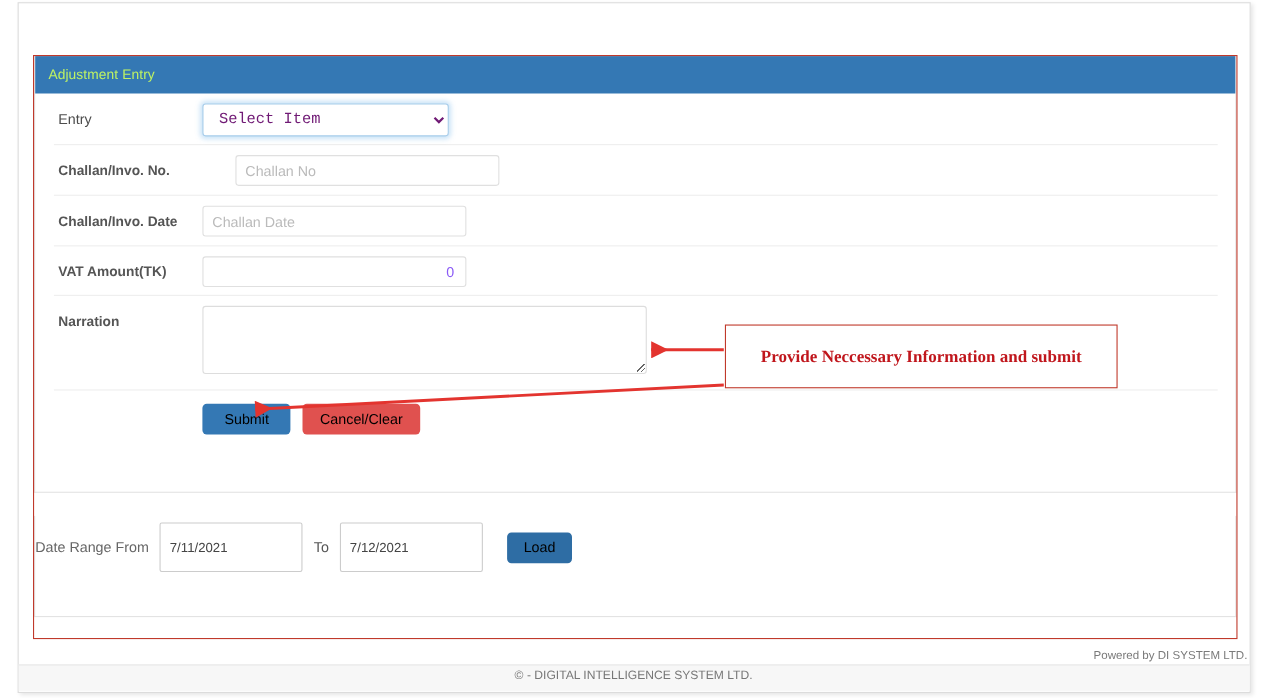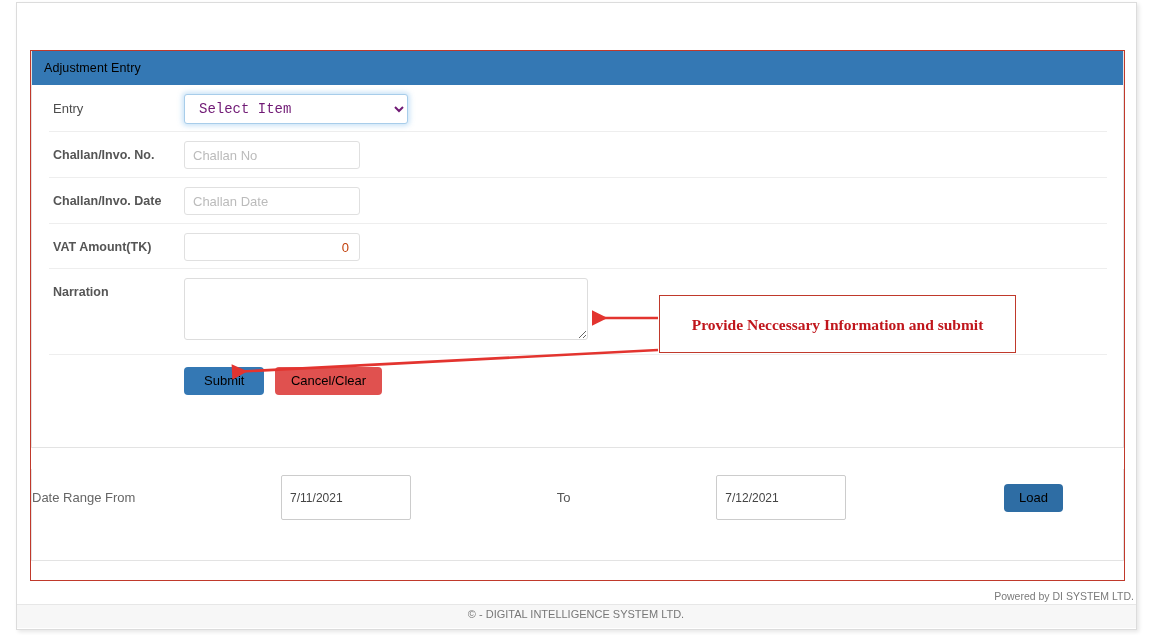--- a/index.html
+++ b/index.html
@@ -60,21 +60,21 @@
     left: 31px;
     top: 469px;
     width: 1093px;
     height: 92px;
     border: 1px solid #e3e3e3;
     border-top: none;
   }
   .panel-header {
     height: 34px;
     background: #3478b4;
-    color: #000000;
+    color: #bef264;
     font-size: 12.5px;
     display: flex;
     align-items: center;
     padding-left: 12px;
     letter-spacing: 0.1px;
     box-sizing: border-box;
   }
   .panel-body {
     padding: 0;
   }
@@ -99,45 +99,45 @@
     box-sizing: border-box;
   }
   .row-label.plain { font-weight: normal; color: #4d4d4d; font-size: 13px; }
   .row-field {
     flex: 1 1 auto;
     padding: 9px 0 9px 0;
   }
 
   
   .row-type    { height: 47px; }
-  .row-challan { height: 46px; }
+  .row-challan { height: 46px; gap: 30px; }
   .row-date    { height: 46px; }
   .row-vat     { height: 45px; }
   .row-narr    { height: 86px; }
 
   
   select.di-select {
     width: 224px;
     height: 30px;
     font-size: 14px;
     color: #701a75;
     padding: 2px 6px 2px 10px;
     border: 1px solid #a8cdea;
     border-radius: 3px;
     background: #ffffff;
     box-shadow: 0 0 5px 2px rgba(102,175,233,0.35);
     outline: none;
     font-family: Liberation Mono, monospace;
     box-sizing: border-box;
   }
   input.di-input {
-    width: 176px;
+    width: 240px;
     height: 28px;
     font-size: 13px;
-    color: #c2410c;
+    color: #8b5cf6;
     padding: 2px 8px;
     border: 1px solid #e0e0e0;
     border-radius: 3px;
     background: #ffffff;
     outline: none;
     font-family: "Liberation Sans", sans-serif;
     box-sizing: border-box;
   }
   input.di-input::placeholder { color: #bbbbbb; }
   input.di-input.right { text-align: right; padding-right: 10px; }
@@ -176,21 +176,21 @@
   }
   .btn-submit { background: #3478b4; padding-left: 20px; padding-right: 20px; }
   .btn-cancel { background: #e0514f; margin-left: 6px; }
   .btn-load   { background: #2e6da4; padding: 7px 15px; font-size: 13px; border-radius: 4px; }
 
   
   .list-body {
     height: 57px;
     display: flex;
     align-items: center;
-    justify-content: space-between;
+    justify-content: flex-start;
     padding-right: 60px;
     box-sizing: border-box;
   }
   .range-label {
     font-size: 13px;
     color: #666666;
     margin-right: 10px;
   }
   .date-input {
     width: 130px;

